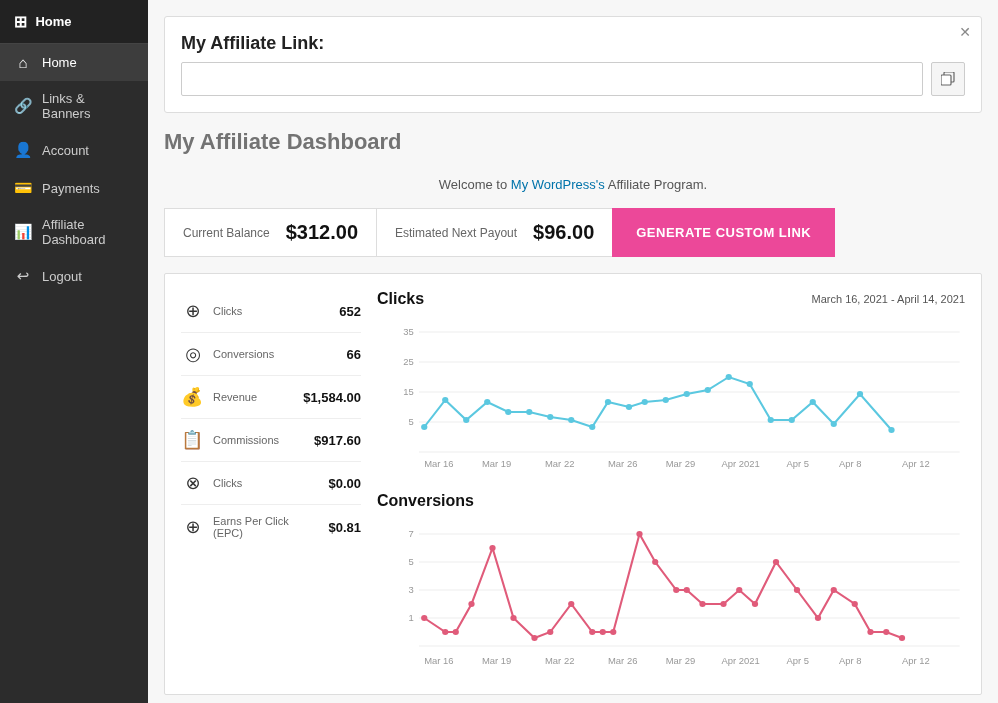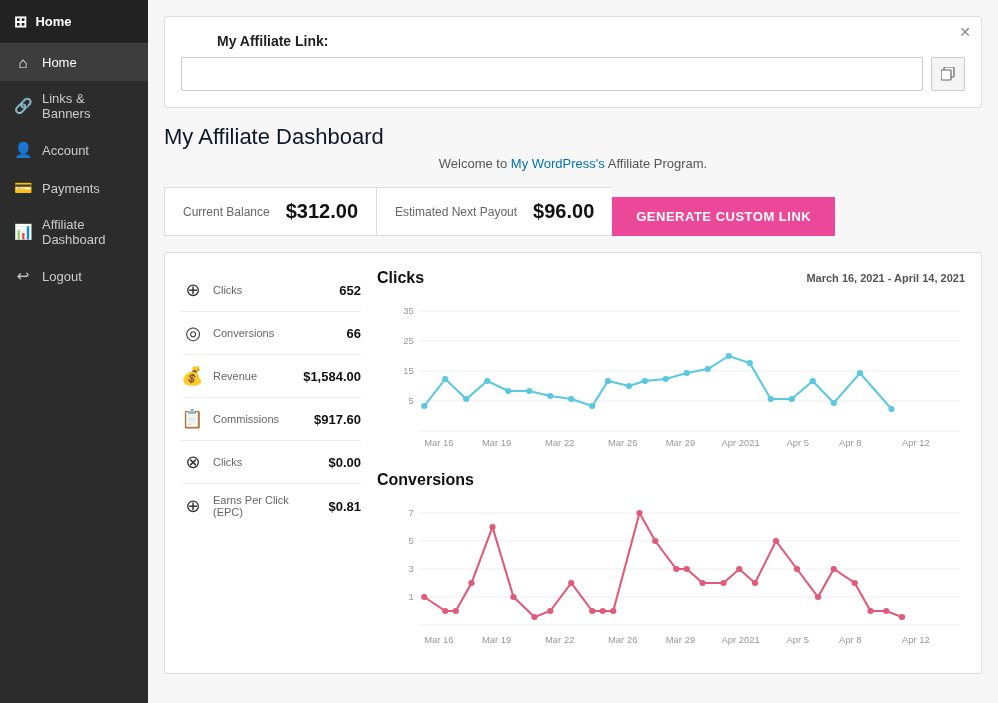--- a/index.html
+++ b/index.html
@@ -60,25 +60,24 @@
     .affiliate-link-card .close-btn {
       position: absolute;
       top: 8px;
       right: 10px;
       font-size: 14px;
       color: #888;
       cursor: pointer;
       line-height: 1;
     }
     .affiliate-link-label {
-      font-size: 14px;
+      font-size: 18px;
       font-weight: 600;
       color: #222;
       margin-bottom: 8px;
-      margin-left: 36px;
     }
     .affiliate-link-row {
       display: flex;
       align-items: center;
       gap: 8px;
     }
     .affiliate-link-input {
       flex: 1;
       height: 34px;
       border: 1px solid #ccc;
@@ -101,41 +100,40 @@
       font-size: 14px;
       color: #555;
     }
 
     
     .dashboard-content {
       padding: 16px 16px 16px 16px;
     }
     .dashboard-title {
       font-size: 22px;
-      font-weight: 400;
-      color: #0f172a;
-      margin-bottom: 6px;
+      font-weight: 700;
+      color: #737373;
+      margin-bottom: 22px;
     }
     .dashboard-subtitle {
       font-size: 13px;
       color: #555;
       margin-bottom: 16px;
       text-align: center;
     }
     .dashboard-subtitle a {
       color: #0073aa;
       text-decoration: none;
     }
 
     
     .stats-bar {
       display: flex;
       gap: 0;
       margin-bottom: 16px;
-      align-items: flex-end;
     }
     .stat-box {
       background: #fff;
       border: 1px solid #ddd;
       padding: 12px 18px;
       display: flex;
       align-items: center;
       gap: 16px;
     }
     .stat-box:not(:last-child) { border-right: none; }
@@ -195,21 +193,21 @@
     }
 
     .chart-section { position: relative; }
     .chart-header {
       display: flex;
       justify-content: space-between;
       align-items: center;
       margin-bottom: 4px;
     }
     .chart-title { font-size: 16px; font-weight: 700; color: #111; }
-    .chart-date-range { font-size: 11px; color: #555; cursor: pointer; font-weight: bold; }
+    .chart-date-range { font-size: 11px; color: #555; cursor: pointer; }
 
     svg.chart { width: 100%; overflow: visible; }
 
     .axis-label { font-size: 9px; fill: #999; }
     .grid-line { stroke: #eee; stroke-width: 1; }
     .chart-line { fill: none; stroke-width: 2; }
   </style>
 </head>
 <body>
 

